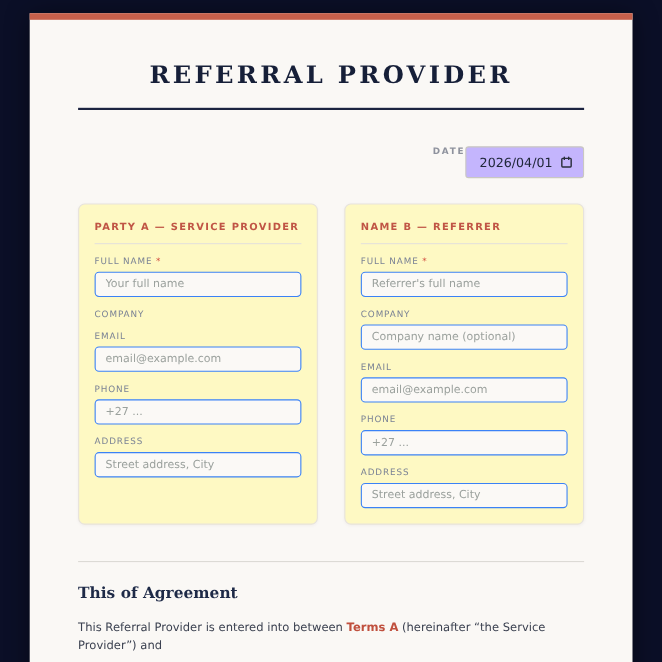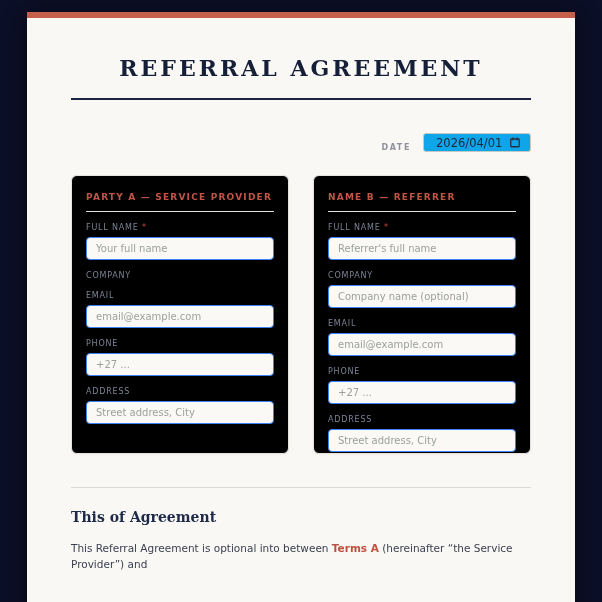--- a/index.html
+++ b/index.html
@@ -33,56 +33,55 @@
     font-weight: 600;
     letter-spacing: 2.2px;
     color: #8e929d;
   }
   .rule-dark { height: 2px; background: #1b2340; margin-top: 18px; }
   
   .date-row {
     margin-top: 33px;
     display: flex;
     justify-content: flex-end;
-    align-items: flex-end;
-    gap: 12px;
+    align-items: flex-start;
   }
   .date-label {
     font-size: 8px;
     font-weight: 600;
     letter-spacing: 1.6px;
     color: #8e929d;
   }
   .date-input {
     width: 108px;
-    height: 19px;
-    background: #0ea5e9;
+    height: 29px;
+    background: #c4b5fd;
     border: 1px solid #c9c7c2;
     border-radius: 3px;
     display: flex;
     align-items: center;
     justify-content: space-between;
     padding: 0 9px 0 12px;
     font-size: 11.5px;
     color: #20273a;
     cursor: pointer;
   }
   .cal-icon { display: inline-flex; }
   
   .parties {
     margin-top: 23px;
     display: grid;
     grid-template-columns: 1fr 1fr;
     gap: 24px;
   }
   .panel {
-    background: #000000;
+    background: #fef9c3;
     border: 1px solid #e7e3dc;
     border-radius: 6px;
-    padding: 16px 14px 1px;
+    padding: 16px 14px 14px;
     box-shadow: 0 1px 3px rgba(40,35,25,0.04);
   }
   .panel-title {
     font-size: 9px;
     font-weight: 700;
     letter-spacing: 1.2px;
     color: #c05545;
     padding-bottom: 9px;
     border-bottom: 1px solid #e5e1da;
   }
@@ -125,21 +124,21 @@
     color: #3b4150;
   }
   .party-ref { color: #c0503e; font-weight: 700; }
 </style>
 </head>
 <body>
 
 <div class="card">
 
   <div class="doc-header">
-    <div class="doc-title">REFERRAL AGREEMENT</div>
+    <div class="doc-title">REFERRAL PROVIDER</div>
   </div>
 
   <div class="rule-dark"></div>
 
   <div class="date-row">
     <span class="date-label">DATE</span>
     <div class="date-input">
       <span>2026/04/01</span>
       <span class="cal-icon">
         <svg width="12" height="13" viewBox="0 0 24 24" fill="none" stroke="#2a2f3c" stroke-width="2.6" stroke-linecap="round">
@@ -188,15 +187,15 @@
       <label class="field-label">ADDRESS</label>
       <input class="text-input" type="text" placeholder="Street address, City" style="">
     </div>
 
   </div>
 
   <div class="section-divider"></div>
 
   <div class="terms-heading">This of Agreement</div>
 
-  <p class="terms-paragraph"><span>This Referral Agreement is optional into between </span><span class="party-ref">Terms A</span><span> (hereinafter “the Service Provider”) and</span></p>
+  <p class="terms-paragraph"><span>This Referral Provider is entered into between </span><span class="party-ref">Terms A</span><span> (hereinafter “the Service Provider”) and</span></p>
 
 </div>
 
 </body></html>

